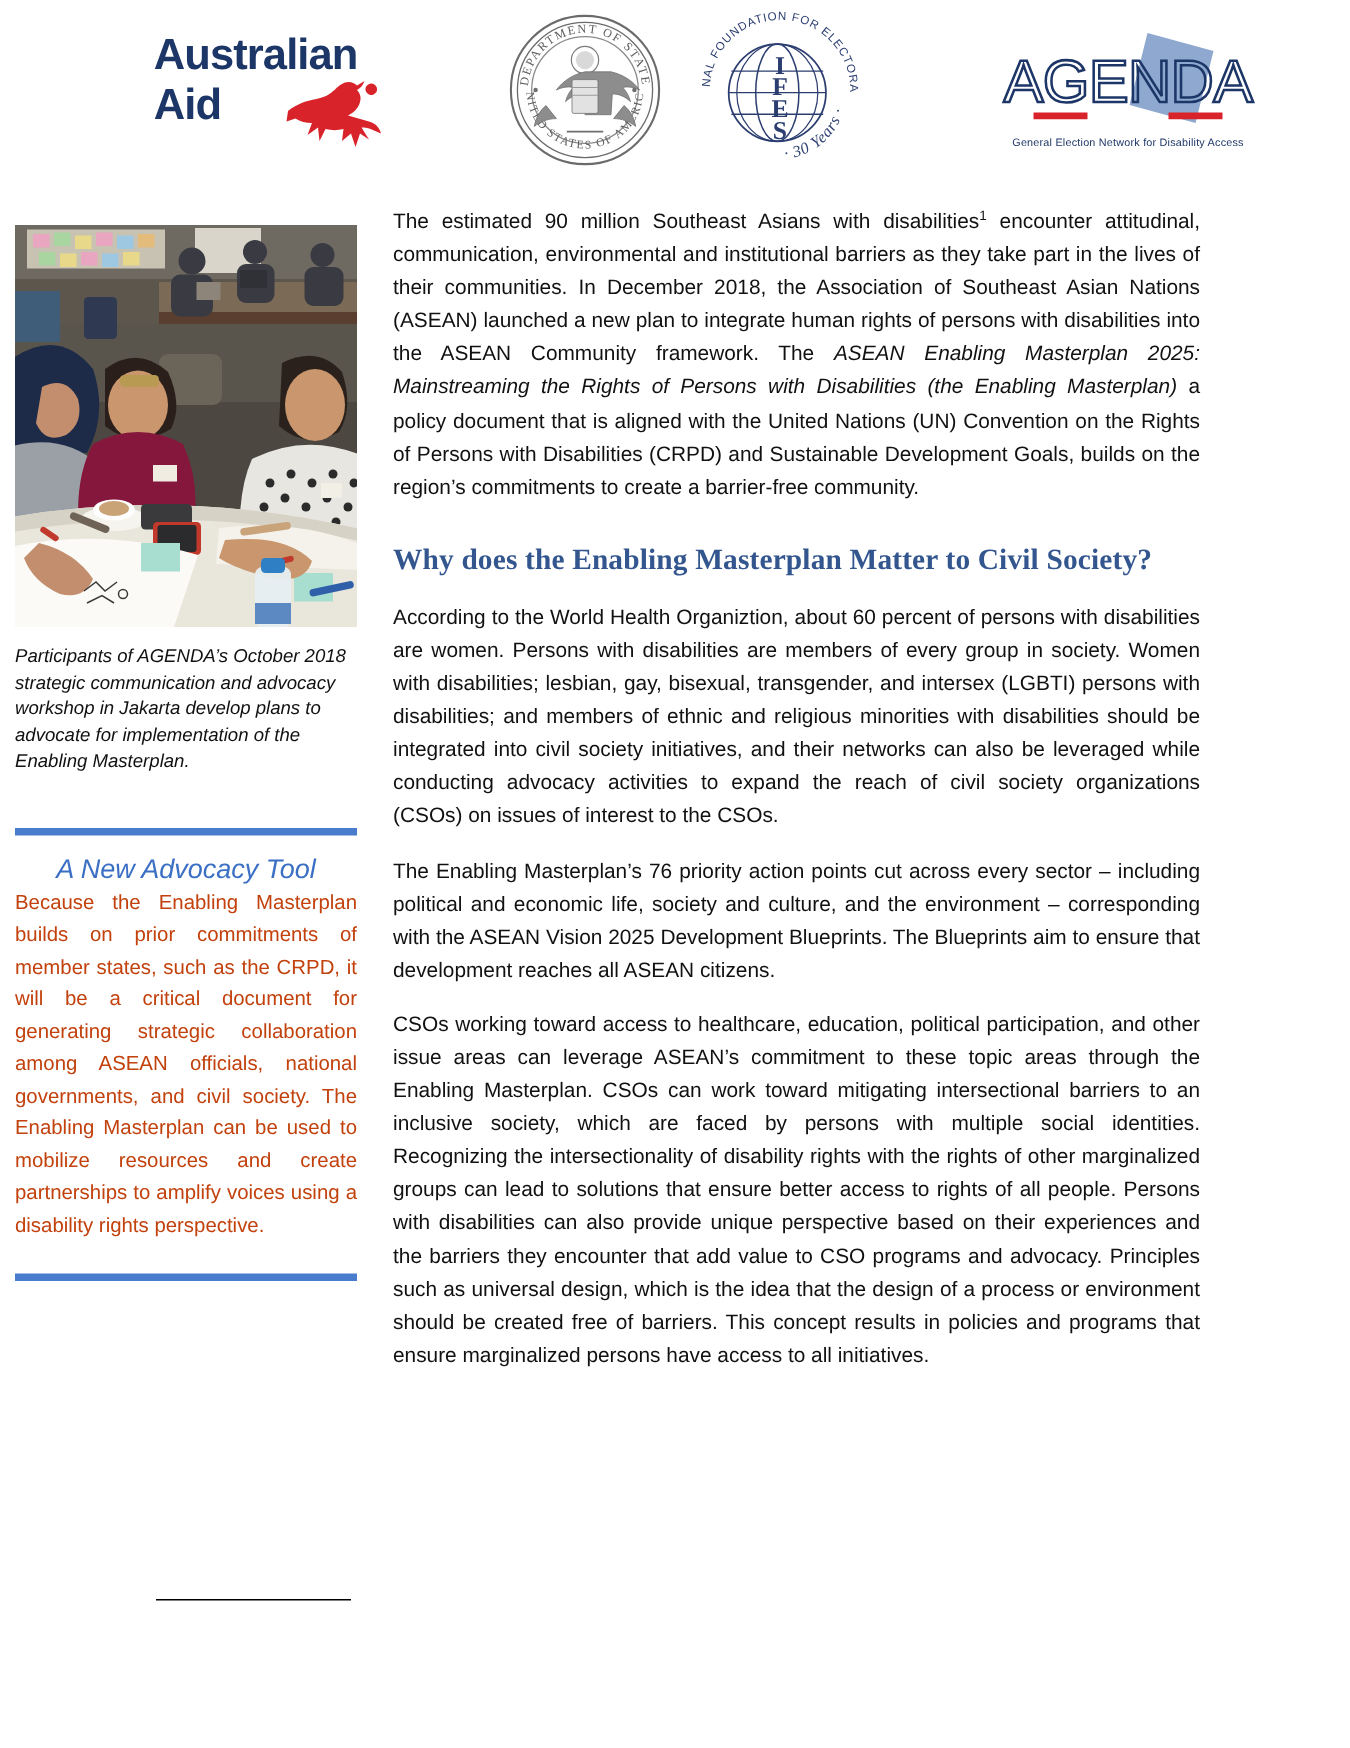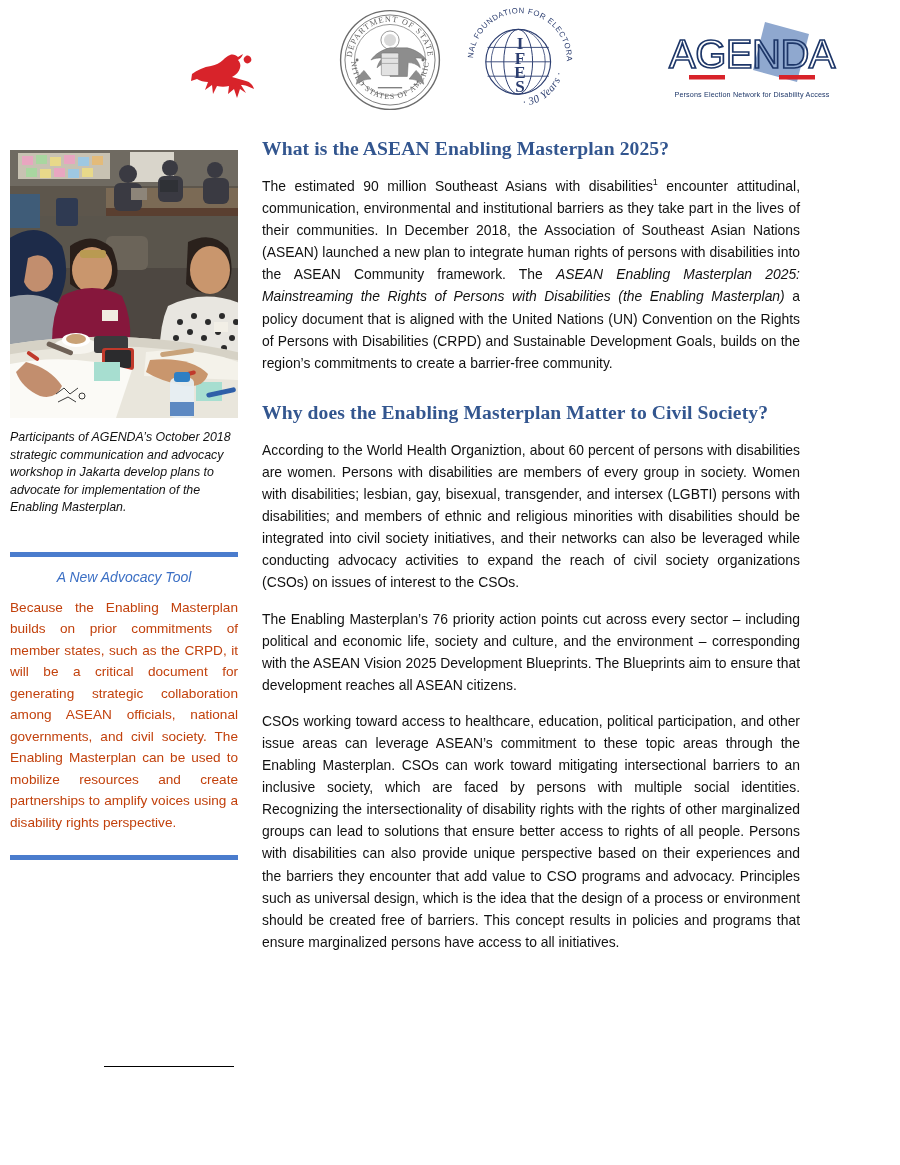--- a/index.html
+++ b/index.html
@@ -89,24 +89,24 @@
     height: 5px;
     background: #4a7ccd;
     margin: 0;
   }
   .sidebar-rule-top { margin-top: 35px; width: 228px; }
   .sidebar-rule-bottom { margin-top: 22px; width: 228px; }
   .sidebar-heading {
     text-align: center;
     font-family: "Liberation Sans", sans-serif;
     font-style: italic;
-    font-size: 14px;
+    font-size: 18px;
     color: #3b6fc4;
     margin-top: 12px;
-    margin-bottom: 12px;
+    margin-bottom: 1px;
   }
   .sidebar-body {
     font-family: "Liberation Sans", sans-serif;
     font-size: 13.6px;
     line-height: 21.5px;
     text-align: justify;
     color: #c2410c;
   }
 
   
@@ -159,20 +159,24 @@
   }
   .footnote-text sup { font-size: 8px; }
 </style>
 </head>
 <body>
 
 <div class="logo-bar">
 
   <div class="logo-slot slot-ausaid">
     <div class="ausaid">
+      <div class="ausaid-text">
+        <span>Australian</span>
+        <span class="ausaid-line2">Aid</span>
+      </div>
       <svg class="kangaroo" viewBox="0 0 92 46">
         <path fill="#d8232a" d="M8 22c5-4 12-7 19-8 5-1 9-3 12-6 2-2 4-4 7-5 3-1 6 0 8 2l5-3c-1 3-3 5-5 6 2 2 3 5 2 8-1 4-4 7-8 9l14 4c4 1 7 4 8 8l-7-3c-2-1-4-1-6-1l5 8-6-4-3 9-3-9-6 5 1-8c-4 1-8 1-12 0l-4 8-1-9-7 5 3-8c-4 0-8-1-11-3l-6 2z"></path>
         <path fill="#d8232a" d="M62 4c2-1 4 0 5 2s0 4-2 5-4 0-5-2 0-4 2-5z"></path>
       </svg>
     </div>
   </div>
 
   <div class="logo-slot slot-dos">
     <svg class="dos-seal" viewBox="0 0 120 120">
       <circle cx="60" cy="60" r="57" fill="none" stroke="#6b6b6b" stroke-width="1.6"></circle>
@@ -227,21 +231,21 @@
   </div>
 
   <div class="logo-slot slot-agenda">
     <div class="agenda">
       <svg class="agenda-mark" viewBox="0 0 190 80">
         <polygon points="108,2 152,14 140,62 96,50" fill="#8fa8cf"></polygon>
         <text x="95" y="48" font-family="Liberation Sans, sans-serif" font-size="40" fill="none" stroke="#1d3668" stroke-width="1.7" text-anchor="middle" letter-spacing="-0.5">AGENDA</text>
         <rect x="32" y="55" width="36" height="4.5" fill="#d8232a"></rect>
         <rect x="122" y="55" width="36" height="4.5" fill="#d8232a"></rect>
       </svg>
-      <div class="agenda-tagline">Persons Election Network for Disability Access</div>
+      <div class="agenda-tagline">General Election Network for Disability Access</div>
     </div>
   </div>
 </div>
 
 <div class="sidebar">
 
   <svg class="photo" viewBox="0 0 228 268" preserveAspectRatio="xMidYMid slice">
     <defs>
       <clipPath id="photoClip">
           <rect x="0" y="0" width="228" height="268"></rect>
@@ -361,21 +365,20 @@
   <div class="rule-blue sidebar-rule-top"></div>
 
   <div class="sidebar-heading">A New Advocacy Tool</div>
   <div class="sidebar-body">Because the Enabling Masterplan builds on prior commitments of member states, such as the CRPD, it will be a critical document for generating strategic collaboration among ASEAN officials, national governments, and civil society. The Enabling Masterplan can be used to mobilize resources and create partnerships to amplify voices using a disability rights perspective.</div>
 
   <div class="rule-blue sidebar-rule-bottom"></div>
 </div>
 
 <div class="main">
 
-  <h2 class="section-heading">What is the ASEAN Enabling Masterplan 2025?</h2>
 
   <p class="body-par"><span>The estimated 90 million Southeast Asians with disabilities</span><sup>1</sup><span> encounter attitudinal, communication, environmental and institutional barriers as they take part in the lives of their communities. In December 2018, the Association of Southeast Asian Nations (ASEAN) launched a new plan to integrate human rights of persons with disabilities into the ASEAN Community framework. The </span><span class="it">ASEAN Enabling Masterplan 2025: Mainstreaming the Rights of Persons with Disabilities (the Enabling Masterplan)</span><span> a policy document that is aligned with the United Nations (UN) Convention on the Rights of Persons with Disabilities (CRPD) and Sustainable Development Goals, builds on the region’s commitments to create a barrier-free community.</span></p>
 
   <h2 class="section-heading second">Why does the Enabling Masterplan Matter to Civil Society?</h2>
 
   <p class="body-par">According to the World Health Organiztion, about 60 percent of persons with disabilities are women. Persons with disabilities are members of every group in society. Women with disabilities; lesbian, gay, bisexual, transgender, and intersex (LGBTI) persons with disabilities; and members of ethnic and religious minorities with disabilities should be integrated into civil society initiatives, and their networks can also be leveraged while conducting advocacy activities to expand the reach of civil society organizations (CSOs) on issues of interest to the CSOs.</p>
   <p class="body-par">The Enabling Masterplan’s 76 priority action points cut across every sector – including political and economic life, society and culture, and the environment – corresponding with the ASEAN Vision 2025 Development Blueprints. The Blueprints aim to ensure that development reaches all ASEAN citizens.</p>
   <p class="body-par last">CSOs working toward access to healthcare, education, political participation, and other issue areas can leverage ASEAN’s commitment to these topic areas through the Enabling Masterplan. CSOs can work toward mitigating intersectional barriers to an inclusive society, which are faced by persons with multiple social identities. Recognizing the intersectionality of disability rights with the rights of other marginalized groups can lead to solutions that ensure better access to rights of all people. Persons with disabilities can also provide unique perspective based on their experiences and the barriers they encounter that add value to CSO programs and advocacy. Principles such as universal design, which is the idea that the design of a process or environment should be created free of barriers. This concept results in policies and programs that ensure marginalized persons have access to all initiatives.</p>
 </div>
 

